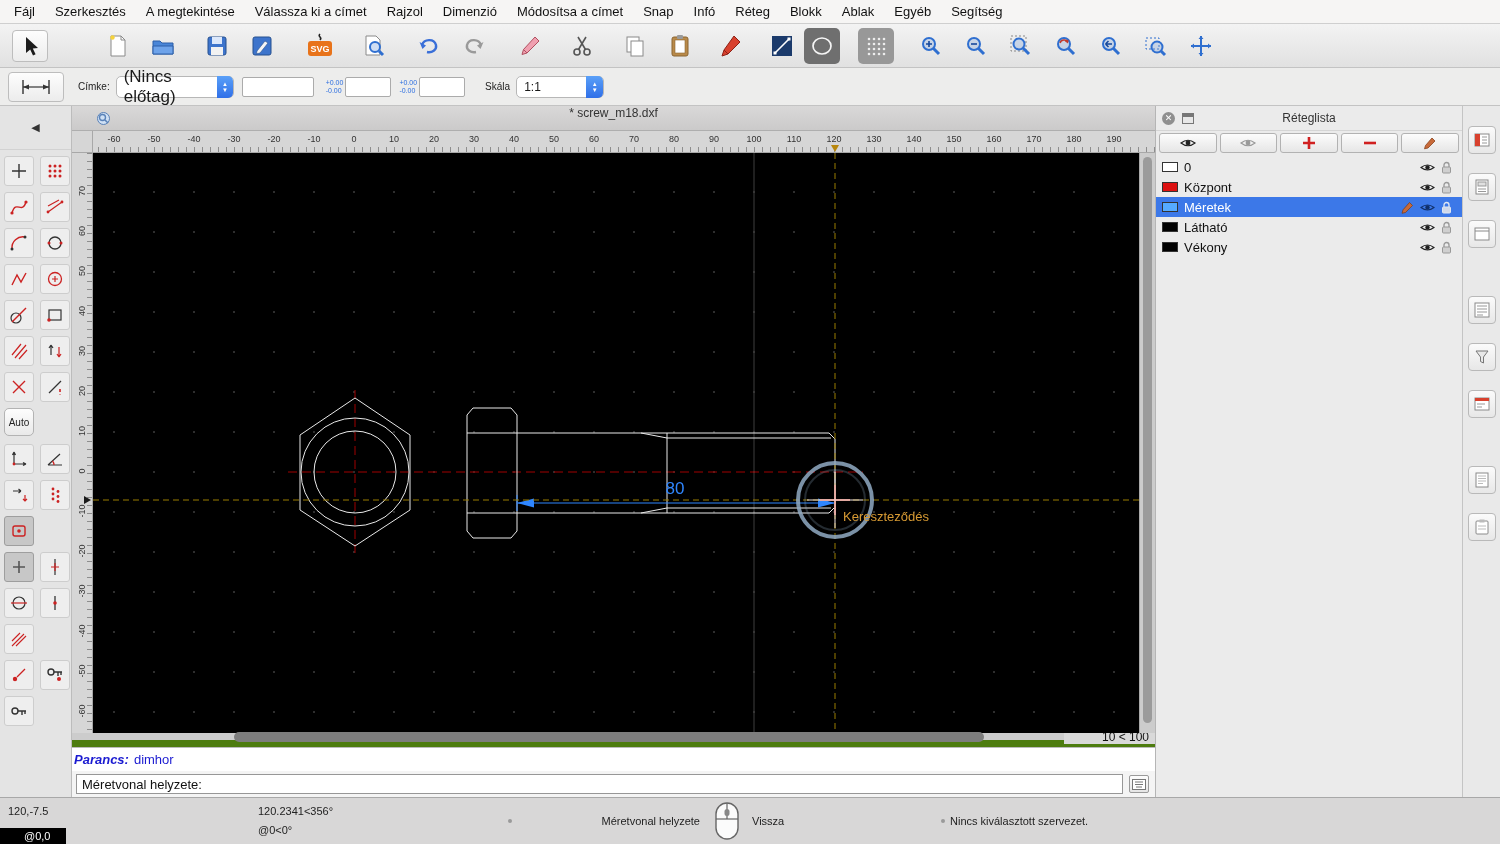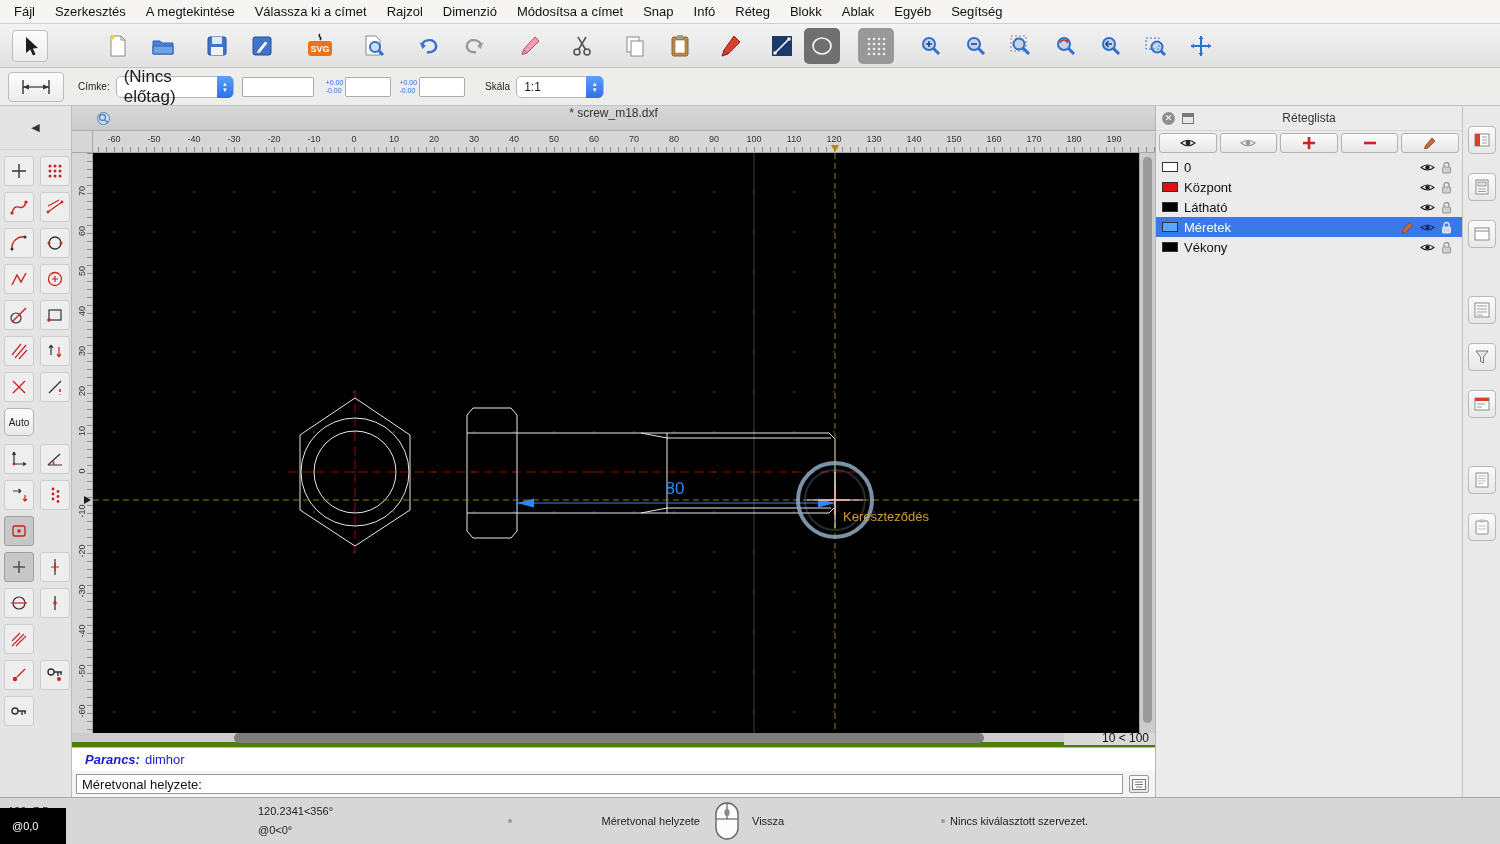--- a/index.html
+++ b/index.html
@@ -42,25 +42,25 @@
 .ruler-top{position:relative;width:1062px;height:22px;background:#d6d6d6;border-bottom:1px solid #a8a8a8;overflow:hidden;background-image:repeating-linear-gradient(90deg,#8d8d8d 0 1px,transparent 1px 8px);background-size:100% 5px;background-repeat:no-repeat;background-position:5px bottom;}
 .rlabel{position:absolute;top:3px;width:24px;text-align:center;font-size:9px;color:#333;}
 .top-marker{position:absolute;width:0;height:0;border-left:4px solid transparent;border-right:4px solid transparent;border-top:7px solid #b8860b;bottom:0;}
 .canvas-row{display:flex;height:580px;}
 .ruler-left{position:relative;width:21px;height:580px;background:#d6d6d6;border-right:1px solid #a8a8a8;overflow:hidden;background-image:repeating-linear-gradient(180deg,#8d8d8d 0 1px,transparent 1px 8px);background-size:5px 100%;background-repeat:no-repeat;background-position:right 0;}
 .rvlabel{position:absolute;left:-3px;width:26px;text-align:center;font-size:9px;color:#333;transform:rotate(-90deg);}
 .left-marker{position:absolute;width:0;height:0;border-top:4px solid transparent;border-bottom:4px solid transparent;border-left:7px solid #1a1a1a;left:12px;}
 .canvas{position:relative;width:1046px;height:580px;background-color:#000;background-image:radial-gradient(#2e2e2e 1.1px,transparent 1.5px);background-size:40px 40px;background-position:1px 19px;overflow:hidden;}
 .vscroll{width:16px;height:580px;background:#cccccc;border-left:1px solid #a8a8a8;position:relative;}
 .vthumb{position:absolute;left:3px;top:4px;width:9px;height:566px;background:#9b9b9b;border-radius:5px;}
-.hscroll-row{height:14px;display:flex;align-items:center;background:#cccccc;border-bottom:5px solid #4d7c0f;}
+.hscroll-row{height:14px;display:flex;align-items:center;background:#cccccc;border-bottom:7px solid #4d7c0f;}
 .hscroll{position:relative;width:992px;height:14px;}
 .hthumb{position:absolute;left:162px;top:2px;width:750px;height:10px;background:#7d7d7d;border-radius:5px;}
 .zoomrange{width:91px;text-align:right;padding-right:6px;font-size:12px;color:#111;background:#d9d9d9;height:14px;line-height:14px;}
-.cmd1{height:24px;background:#ffffff;border-top:1px solid #bbb;display:flex;align-items:center;padding-left:13px;font-size:13px;}
+.cmd1{height:24px;background:#ffffff;border-top:1px solid #bbb;display:flex;align-items:center;padding-left:2px;font-size:13px;}
 .cmd-prompt{color:#1b1bd1;font-style:italic;font-weight:bold;margin-right:5px;}
 .cmd-text{color:#1b1bd1;}
 .cmd2{height:26px;background:#f4f4f4;display:flex;align-items:center;padding:0 6px 0 4px;}
 .cmd-input{flex:1;height:20px;background:#fff;border:1px solid #979797;font-size:13px;display:flex;align-items:center;padding-left:5px;color:#111;}
 .kbbtn{width:20px;height:18px;margin-left:6px;border:1px solid #9a9a9a;background:linear-gradient(#fdfdfd,#e5e5e5);border-radius:2px;display:flex;align-items:center;justify-content:center;}
 
 .layerpanel{position:absolute;left:1155px;top:0;width:307px;height:691px;background:#ebebeb;border-left:1px solid #b5b5b5;}
 .lp-header{height:25px;position:relative;display:flex;align-items:center;border-bottom:1px solid #d5d5d5;}
 .lp-title{position:absolute;left:0;right:0;text-align:center;font-size:12px;color:#333;}
 .lp-close{width:13px;height:13px;border-radius:50%;background:#8f8f8f;color:#fff;font-size:9px;line-height:13px;text-align:center;margin-left:6px;z-index:2;}
@@ -74,21 +74,21 @@
 .layer-row .lname{margin-left:6px;flex:1;white-space:nowrap;overflow:hidden;}
 .layer-row .ricons{display:flex;align-items:center;gap:6px;}
 .layer-row.selected{background:#3c78e8;color:#fff;}
 
 .dockstrip{position:absolute;left:1462px;top:0;width:38px;height:691px;background:#e9e9e9;border-left:1px solid #c4c4c4;display:flex;flex-direction:column;align-items:center;padding-top:20px;gap:19px;}
 .dockbtn{width:28px;height:28px;border:1px solid #b9b9b9;border-radius:4px;background:linear-gradient(#fbfbfb,#e7e7e7);display:flex;align-items:center;justify-content:center;flex:none;}
 .dgap{height:10px;flex:none;}
 
 .statusbar{position:absolute;top:797px;left:0;width:1500px;height:47px;background:#d8d7d7;border-top:1px solid #a8a8a8;font-size:11px;color:#222;}
 .statusbar .abspos{position:absolute;white-space:nowrap;}
-.blackpatch{position:absolute;left:0;bottom:0;width:66px;height:36px;background:#000;color:#fff;display:flex;align-items:center;padding-left:12px;font-size:11px;}
+.blackpatch{position:absolute;left:0;bottom:0;width:66px;height:16px;background:#000;color:#fff;display:flex;align-items:center;padding-left:24px;font-size:11px;}
 .sdot{position:absolute;width:4px;height:4px;border-radius:50%;background:#9a9a9a;}
 
 .snaplabel{position:absolute;color:#d79a33;font-size:13px;white-space:nowrap;}
 </style>
 </head>
 <body>
 
 <div class="menubar">
   <span>Fájl</span>
   <span>Szerkesztés</span>
@@ -704,48 +704,48 @@
             <svg width="15" height="11">
               <path d="M1 5.5 Q7.5 0.5 14 5.5 Q7.5 10.5 1 5.5 Z" fill="none" stroke="#222" stroke-width="1.1"></path>
               <circle cx="7.5" cy="5.5" r="2.2" fill="#222"></circle>
             </svg>
             <svg width="11" height="13">
               <path d="M3 6 V4 A2.5 2.5 0 0 1 8 4 V6" fill="none" stroke="#999" stroke-width="1.3"></path>
               <rect x="1.5" y="6" width="8" height="6" rx="1" fill="#cfcfcf" stroke="#999"></rect>
             </svg>
           </span>
       </div>
+      <div class="layer-row selected">
+        <span class="swatch" style="background: rgb(85, 170, 255);"></span>
+        <span class="lname">Méretek</span>
+        <span class="ricons">
+            <svg width="13" height="13">
+              <path d="M8.5 1.5 L11.5 4.5 L4.5 11.5 L1 12.3 L2 8.8 Z" fill="#c86a3a" stroke="#7a3a14" stroke-width="0.7"></path>
+            </svg>
+            <svg width="15" height="11">
+              <path d="M1 5.5 Q7.5 0.5 14 5.5 Q7.5 10.5 1 5.5 Z" fill="none" stroke="#10306a" stroke-width="1.1"></path>
+              <circle cx="7.5" cy="5.5" r="2.2" fill="#10306a"></circle>
+            </svg>
+            <svg width="11" height="13">
+              <path d="M3 6 V4 A2.5 2.5 0 0 1 8 4 V6" fill="none" stroke="#dfe6f2" stroke-width="1.3"></path>
+              <rect x="1.5" y="6" width="8" height="6" rx="1" fill="#cfd8ea" stroke="#dfe6f2"></rect>
+            </svg>
+          </span>
+      </div>
       <div class="layer-row">
         <span class="swatch" style="background: rgb(0, 0, 0);"></span>
         <span class="lname">Látható</span>
         <span class="ricons">
             <svg width="15" height="11">
               <path d="M1 5.5 Q7.5 0.5 14 5.5 Q7.5 10.5 1 5.5 Z" fill="none" stroke="#222" stroke-width="1.1"></path>
               <circle cx="7.5" cy="5.5" r="2.2" fill="#222"></circle>
             </svg>
             <svg width="11" height="13">
               <path d="M3 6 V4 A2.5 2.5 0 0 1 8 4 V6" fill="none" stroke="#999" stroke-width="1.3"></path>
               <rect x="1.5" y="6" width="8" height="6" rx="1" fill="#cfcfcf" stroke="#999"></rect>
-            </svg>
-          </span>
-      </div>
-      <div class="layer-row selected">
-        <span class="swatch" style="background: rgb(85, 170, 255);"></span>
-        <span class="lname">Méretek</span>
-        <span class="ricons">
-            <svg width="13" height="13">
-              <path d="M8.5 1.5 L11.5 4.5 L4.5 11.5 L1 12.3 L2 8.8 Z" fill="#c86a3a" stroke="#7a3a14" stroke-width="0.7"></path>
-            </svg>
-            <svg width="15" height="11">
-              <path d="M1 5.5 Q7.5 0.5 14 5.5 Q7.5 10.5 1 5.5 Z" fill="none" stroke="#10306a" stroke-width="1.1"></path>
-              <circle cx="7.5" cy="5.5" r="2.2" fill="#10306a"></circle>
-            </svg>
-            <svg width="11" height="13">
-              <path d="M3 6 V4 A2.5 2.5 0 0 1 8 4 V6" fill="none" stroke="#dfe6f2" stroke-width="1.3"></path>
-              <rect x="1.5" y="6" width="8" height="6" rx="1" fill="#cfd8ea" stroke="#dfe6f2"></rect>
             </svg>
           </span>
       </div>
       <div class="layer-row">
         <span class="swatch" style="background: rgb(0, 0, 0);"></span>
         <span class="lname">Vékony</span>
         <span class="ricons">
             <svg width="15" height="11">
               <path d="M1 5.5 Q7.5 0.5 14 5.5 Q7.5 10.5 1 5.5 Z" fill="none" stroke="#222" stroke-width="1.1"></path>
               <circle cx="7.5" cy="5.5" r="2.2" fill="#222"></circle>

